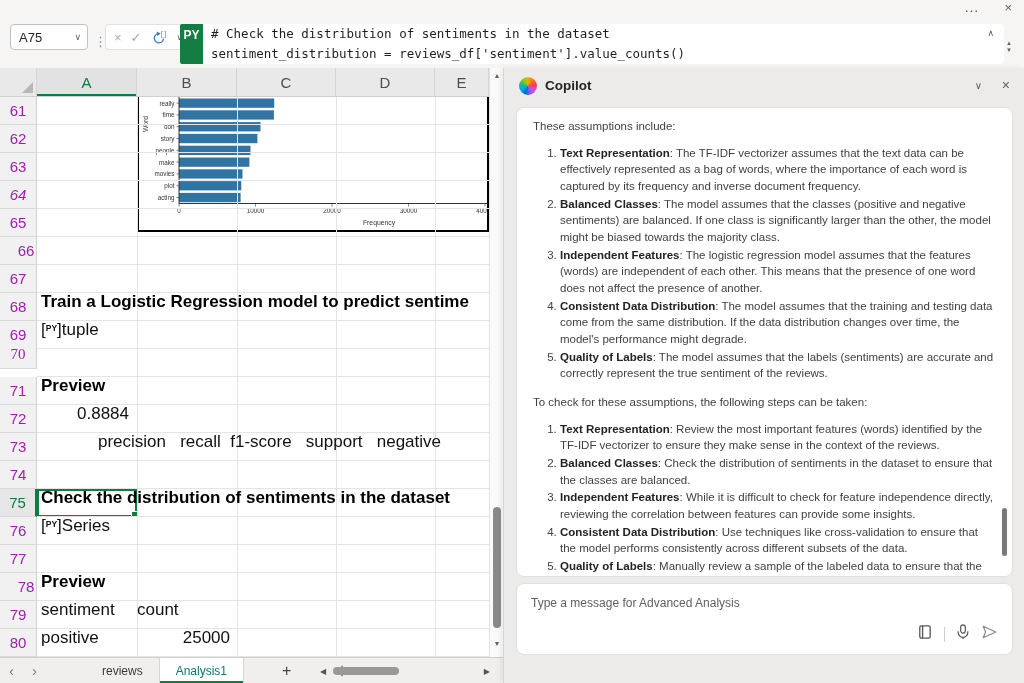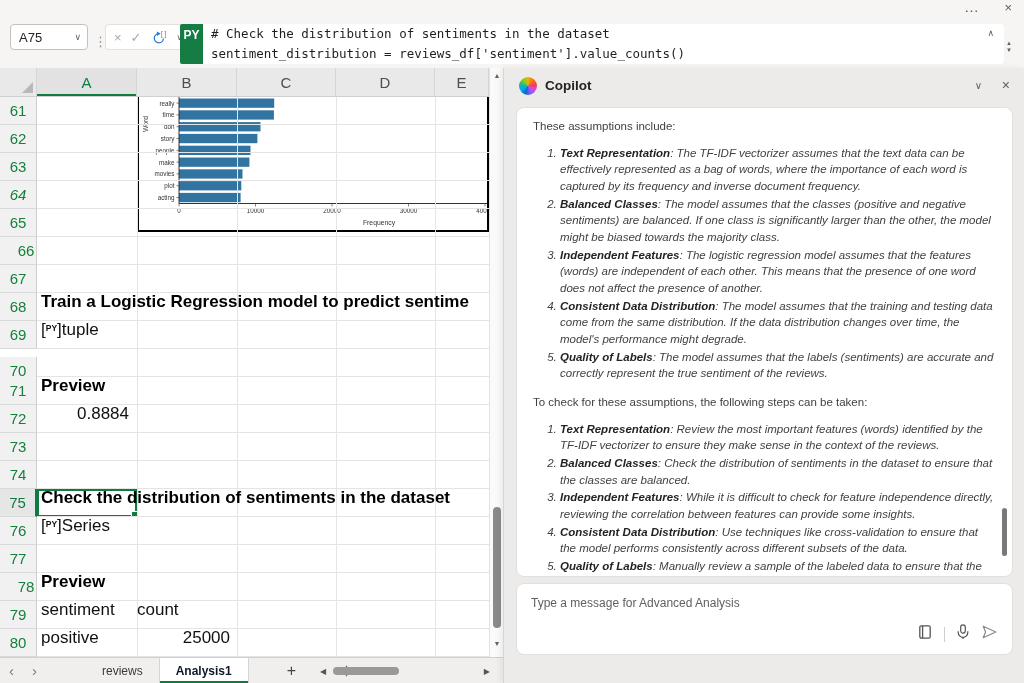--- a/index.html
+++ b/index.html
@@ -35,21 +35,21 @@
   #sheet{position:absolute;top:68px;left:0;width:503px;bottom:0;background:#fff;}
   #col-headers{position:absolute;top:0;left:0;width:489px;height:29px;background:#e9e9e9;border-bottom:1px solid #cfcfcf;box-sizing:border-box;}
   #corner{position:absolute;left:0;top:0;width:37px;height:28px;border-right:1px solid #d5d5d5;box-sizing:border-box;}
   #corner:after{content:"";position:absolute;right:3px;bottom:3px;border-style:solid;border-width:0 0 11px 11px;border-color:transparent transparent #b8b8b8 transparent;}
   .col-h{position:absolute;top:0;height:28px;display:flex;align-items:center;justify-content:center;
          font-size:15px;color:#4e4e4e;border-right:1px solid #d5d5d5;box-sizing:border-box;}
   .col-h.active{color:#0f7b41;box-shadow:inset 0 -2px 0 #0f7b41;background:#e2e2e2;}
   #grid-canvas{position:absolute;top:29px;left:0;width:489px;height:560px;background:#fff;overflow:hidden;}
   .rownum{position:absolute;left:0;width:37px;height:28px;background:#f1f1f1;border-bottom:1px solid #d9d9d9;
           border-right:1px solid #cfcfcf;box-sizing:border-box;display:flex;align-items:center;justify-content:center;
-          font-size:15px;color:#15803d;}
+          font-size:15px;color:#a21caf;}
   .rownum.active{color:#0f7b41;background:#e6e6e6;border-right:2px solid #0f7b41;}
   .hline{position:absolute;left:37px;width:452px;height:1px;background:#e4e4e4;}
   .vline{position:absolute;top:0;height:560px;width:1px;background:#e4e4e4;}
   .cell{position:absolute;height:28px;line-height:28px;font-size:17px;color:#111;white-space:nowrap;overflow:hidden;box-sizing:border-box;margin-top:23px;}
   .cell.bold{font-weight:bold;color:#000;}
   .pyicon{font-size:17px;color:#111;}
   .pyicon .inner{font-size:8.5px;font-weight:600;position:relative;top:-4px;letter-spacing:0;}
   #chart{position:absolute;left:137px;top:0;width:352px;height:135px;background:#fff;
          border-left:2px solid #000;border-right:2px solid #000;border-bottom:2px solid #000;box-sizing:border-box;overflow:hidden;}
   #selection{position:absolute;left:37px;top:392px;width:100px;height:28px;border:2px solid #0f7b41;box-sizing:border-box;background:transparent;}
@@ -60,21 +60,21 @@
   #vs-up{position:absolute;top:4px;left:0;width:14px;text-align:center;font-size:7px;color:#636363;}
   #vs-thumb{position:absolute;left:3px;top:439px;width:8px;height:121px;background:#8a8a8a;border-radius:4px;}
   #vs-down{position:absolute;top:572px;left:0;width:14px;text-align:center;font-size:7px;color:#636363;}
 
   
   #tabbar{position:absolute;left:0;right:0;top:589px;height:26px;background:#f0efee;border-top:1px solid #d2d0ce;
           box-sizing:border-box;display:flex;align-items:center;font-size:12px;color:#444;}
   .nav-chev{font-size:15px;color:#7a7978;padding:0 9px;line-height:24px;}
   #tab-strip{display:flex;align-items:center;height:100%;margin-left:40px;}
   .stab{padding:0 16px;height:100%;display:flex;align-items:center;color:#3b3a39;}
-  .stab.active{background:#fff;color:#0f172a;font-weight:700;box-shadow:inset 0 -2px 0 #0f7b41;
+  .stab.active{background:#fff;color:#0f766e;font-weight:400;box-shadow:inset 0 -2px 0 #0f7b41;
                border-left:1px solid #d8d6d4;border-right:1px solid #d8d6d4;}
   #tab-add{margin-left:38px;font-size:16px;color:#444;}
   #tab-dots{margin-left:44px;font-size:13px;color:#6d6b69;}
   #hscroll{position:absolute;left:320px;top:0;width:172px;height:26px;}
   #hs-left{position:absolute;left:0;top:9px;font-size:8px;color:#555;}
   #hs-thumb{position:absolute;left:13px;top:9px;width:66px;height:8px;background:#9b9998;border-radius:4px;}
   #hs-right{position:absolute;right:2px;top:9px;font-size:8px;color:#555;}
 
   
   #copilot{position:absolute;top:68px;left:503px;right:0;bottom:0;background:#edebe9;
@@ -84,21 +84,21 @@
            background:conic-gradient(from 200deg,#0b67c2,#0ea5e9,#14b8a6,#84cc16,#eab308,#f97316,#ef4444,#d946ef,#8b5cf6,#0b67c2);}
   #cp-title{position:absolute;left:41px;top:10px;font-size:13.5px;font-weight:bold;color:#242322;}
   #cp-chev{position:absolute;right:42px;top:12px;font-size:10px;color:#5f5e5c;}
   #cp-close{position:absolute;right:14px;top:9px;font-size:14px;color:#5f5e5c;}
 
   #cp-card{position:absolute;left:12px;top:39px;width:497px;height:470px;background:#fff;border:1px solid #e2e0de;
            border-radius:8px;box-sizing:border-box;padding:10px 16px;overflow:hidden;
            font-size:11.5px;color:#413f3e;line-height:1.45;}
   #cp-card p{margin:0 0 10px 0;}
   #cp-card ol{margin:0 0 12px 0;padding-left:27px;}
-  #cp-card li{margin-bottom:1px;font-style:italic;}
+  #cp-card li{margin-bottom:1px;}
   #cp-card b{color:#242322;}
   #cp-thumb{position:absolute;right:5px;top:400px;width:5px;height:48px;background:#7a7876;border-radius:3px;}
 
   #cp-input{position:absolute;left:12px;top:515px;width:497px;height:72px;background:#fff;border:1px solid #e2e0de;
             border-radius:8px;box-sizing:border-box;}
   #cp-placeholder{position:absolute;left:14px;top:12px;font-size:12px;color:#616060;}
   #cp-actions{position:absolute;right:14px;bottom:10px;display:flex;align-items:center;gap:11px;}
   .act-divider{width:1px;height:15px;background:#d0cecd;}
 </style>
 </head>
@@ -220,35 +220,36 @@
         <div class="vline" style="left: 435px;"></div>
         <div class="rownum" style="top: 0px;">61</div>
         <div class="rownum" style="top: 28px;">62</div>
         <div class="rownum" style="top: 56px;">63</div>
         <div class="rownum" style="top: 84px; font-style: italic;">64</div>
         <div class="rownum" style="top: 112px;">65</div>
         <div class="rownum" style="top: 140px; padding-left: 16px;">66</div>
         <div class="rownum" style="top: 168px;">67</div>
         <div class="rownum" style="top: 196px;">68</div>
         <div class="rownum" style="top: 224px;">69</div>
-        <div class="rownum" style="top: 260px;">70</div>
+        <div class="rownum" style="top: 244px; font-family: Liberation Serif, serif;">70</div>
         <div class="rownum" style="top: 280px;">71</div>
         <div class="rownum" style="top: 308px;">72</div>
         <div class="rownum" style="top: 336px;">73</div>
         <div class="rownum" style="top: 364px;">74</div>
         <div class="rownum active" style="top: 392px;">75</div>
         <div class="rownum" style="top: 420px;">76</div>
         <div class="rownum" style="top: 448px;">77</div>
         <div class="rownum" style="top: 476px; padding-left: 16px;">78</div>
         <div class="rownum" style="top: 504px;">79</div>
         <div class="rownum" style="top: 532px;">80</div>
         <div class="cell bold" style="top: 168px; left: 37px; width: 452px; padding-left: 4px;">Train a Logistic Regression model to predict sentime</div>
         <div class="cell" style="top: 196px; left: 37px; width: 452px; padding-left: 4px;"><span class="pyicon">[<span class="inner">PY</span>]</span>tuple</div>
         <div class="cell bold" style="top: 252px; left: 37px; width: 452px; padding-left: 4px;">Preview</div>
         <div class="cell" style="top: 280px; left: 37px; width: 96px; text-align: right; padding-right: 4px;">0.8884</div>
+        <div class="cell" style="top: 308px; left: 37px; width: 452px; padding-left: 61px; white-space: pre;">precision   recall  f1-score   support   negative</div>
         <div class="cell" style="top: 392px; left: 37px; width: 452px; padding-left: 4px;"><span class="pyicon">[<span class="inner">PY</span>]</span>Series</div>
         <div class="cell bold" style="top: 364px; left: 37px; width: 452px; padding-left: 4px;">Check the distribution of sentiments in the dataset</div>
         <div class="cell bold" style="top: 448px; left: 37px; width: 452px; padding-left: 4px;">Preview</div>
         <div class="cell" style="top: 476px; left: 37px; width: 452px; padding-left: 4px;">sentiment</div>
         <div class="cell" style="top: 476px; left: 137px; width: 100px; ">count</div>
         <div class="cell" style="top: 504px; left: 37px; width: 452px; padding-left: 4px;">positive</div>
         <div class="cell" style="top: 504px; left: 137px; width: 97px; text-align: right; padding-right: 4px;">25000</div>
         <div class="cell" style="top: 532px; left: 37px; width: 452px; padding-left: 4px;">negative</div>
         <div class="cell" style="top: 532px; left: 137px; width: 97px; text-align: right; padding-right: 4px;">25000</div>
       </div>

